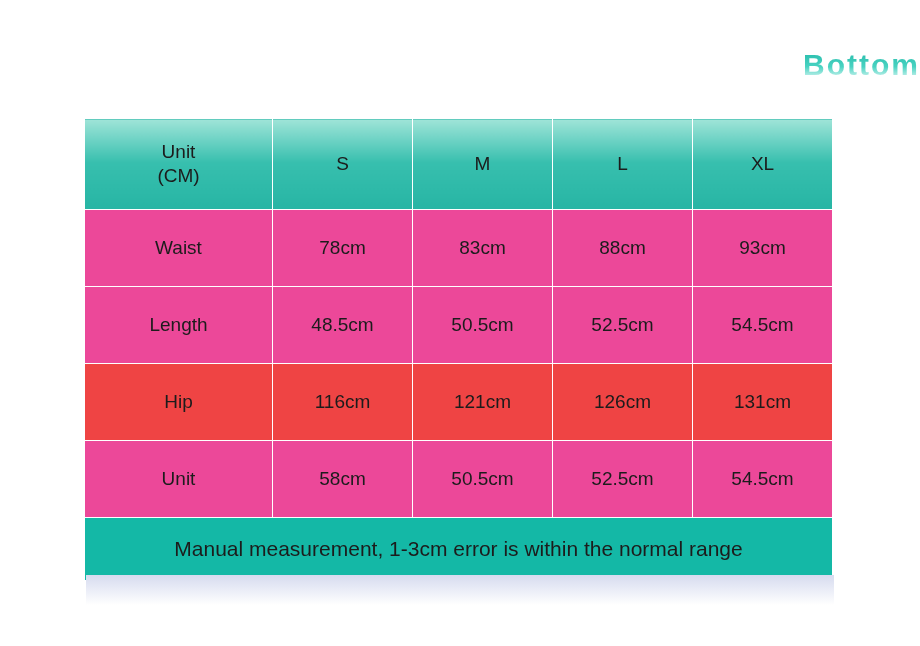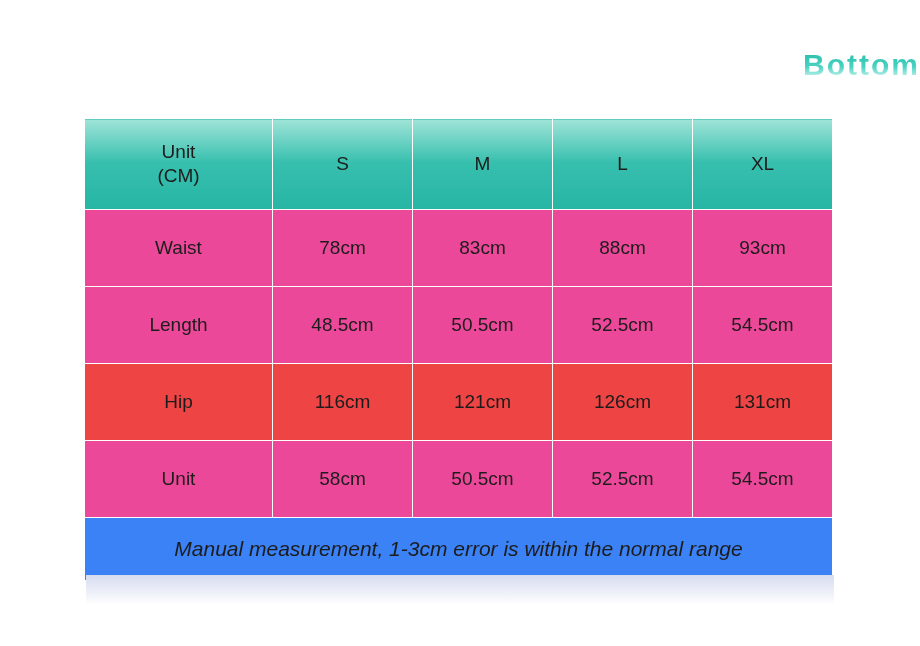--- a/index.html
+++ b/index.html
@@ -69,24 +69,23 @@
   tbody td {
     height: 76px;
   }
   tbody tr.row-light td {
     background: #ec4899;
   }
   tbody tr.row-dark td {
     background: #ef4444;
   }
   tbody tr.note-row td {
-    background: #3b82f6;
+    background: #14b8a6;
     height: 62px;
     font-size: 21px;
-    font-style: italic;
   }
   .col-label { width: 188px; }
   .col-size  { width: 140px; }
   .bottom-fade {
     position: absolute;
     top: 575px;
     left: 86px;
     width: 748px;
     height: 30px;
     background: linear-gradient(to bottom, #d6dbef 0%, #ffffff 100%);

